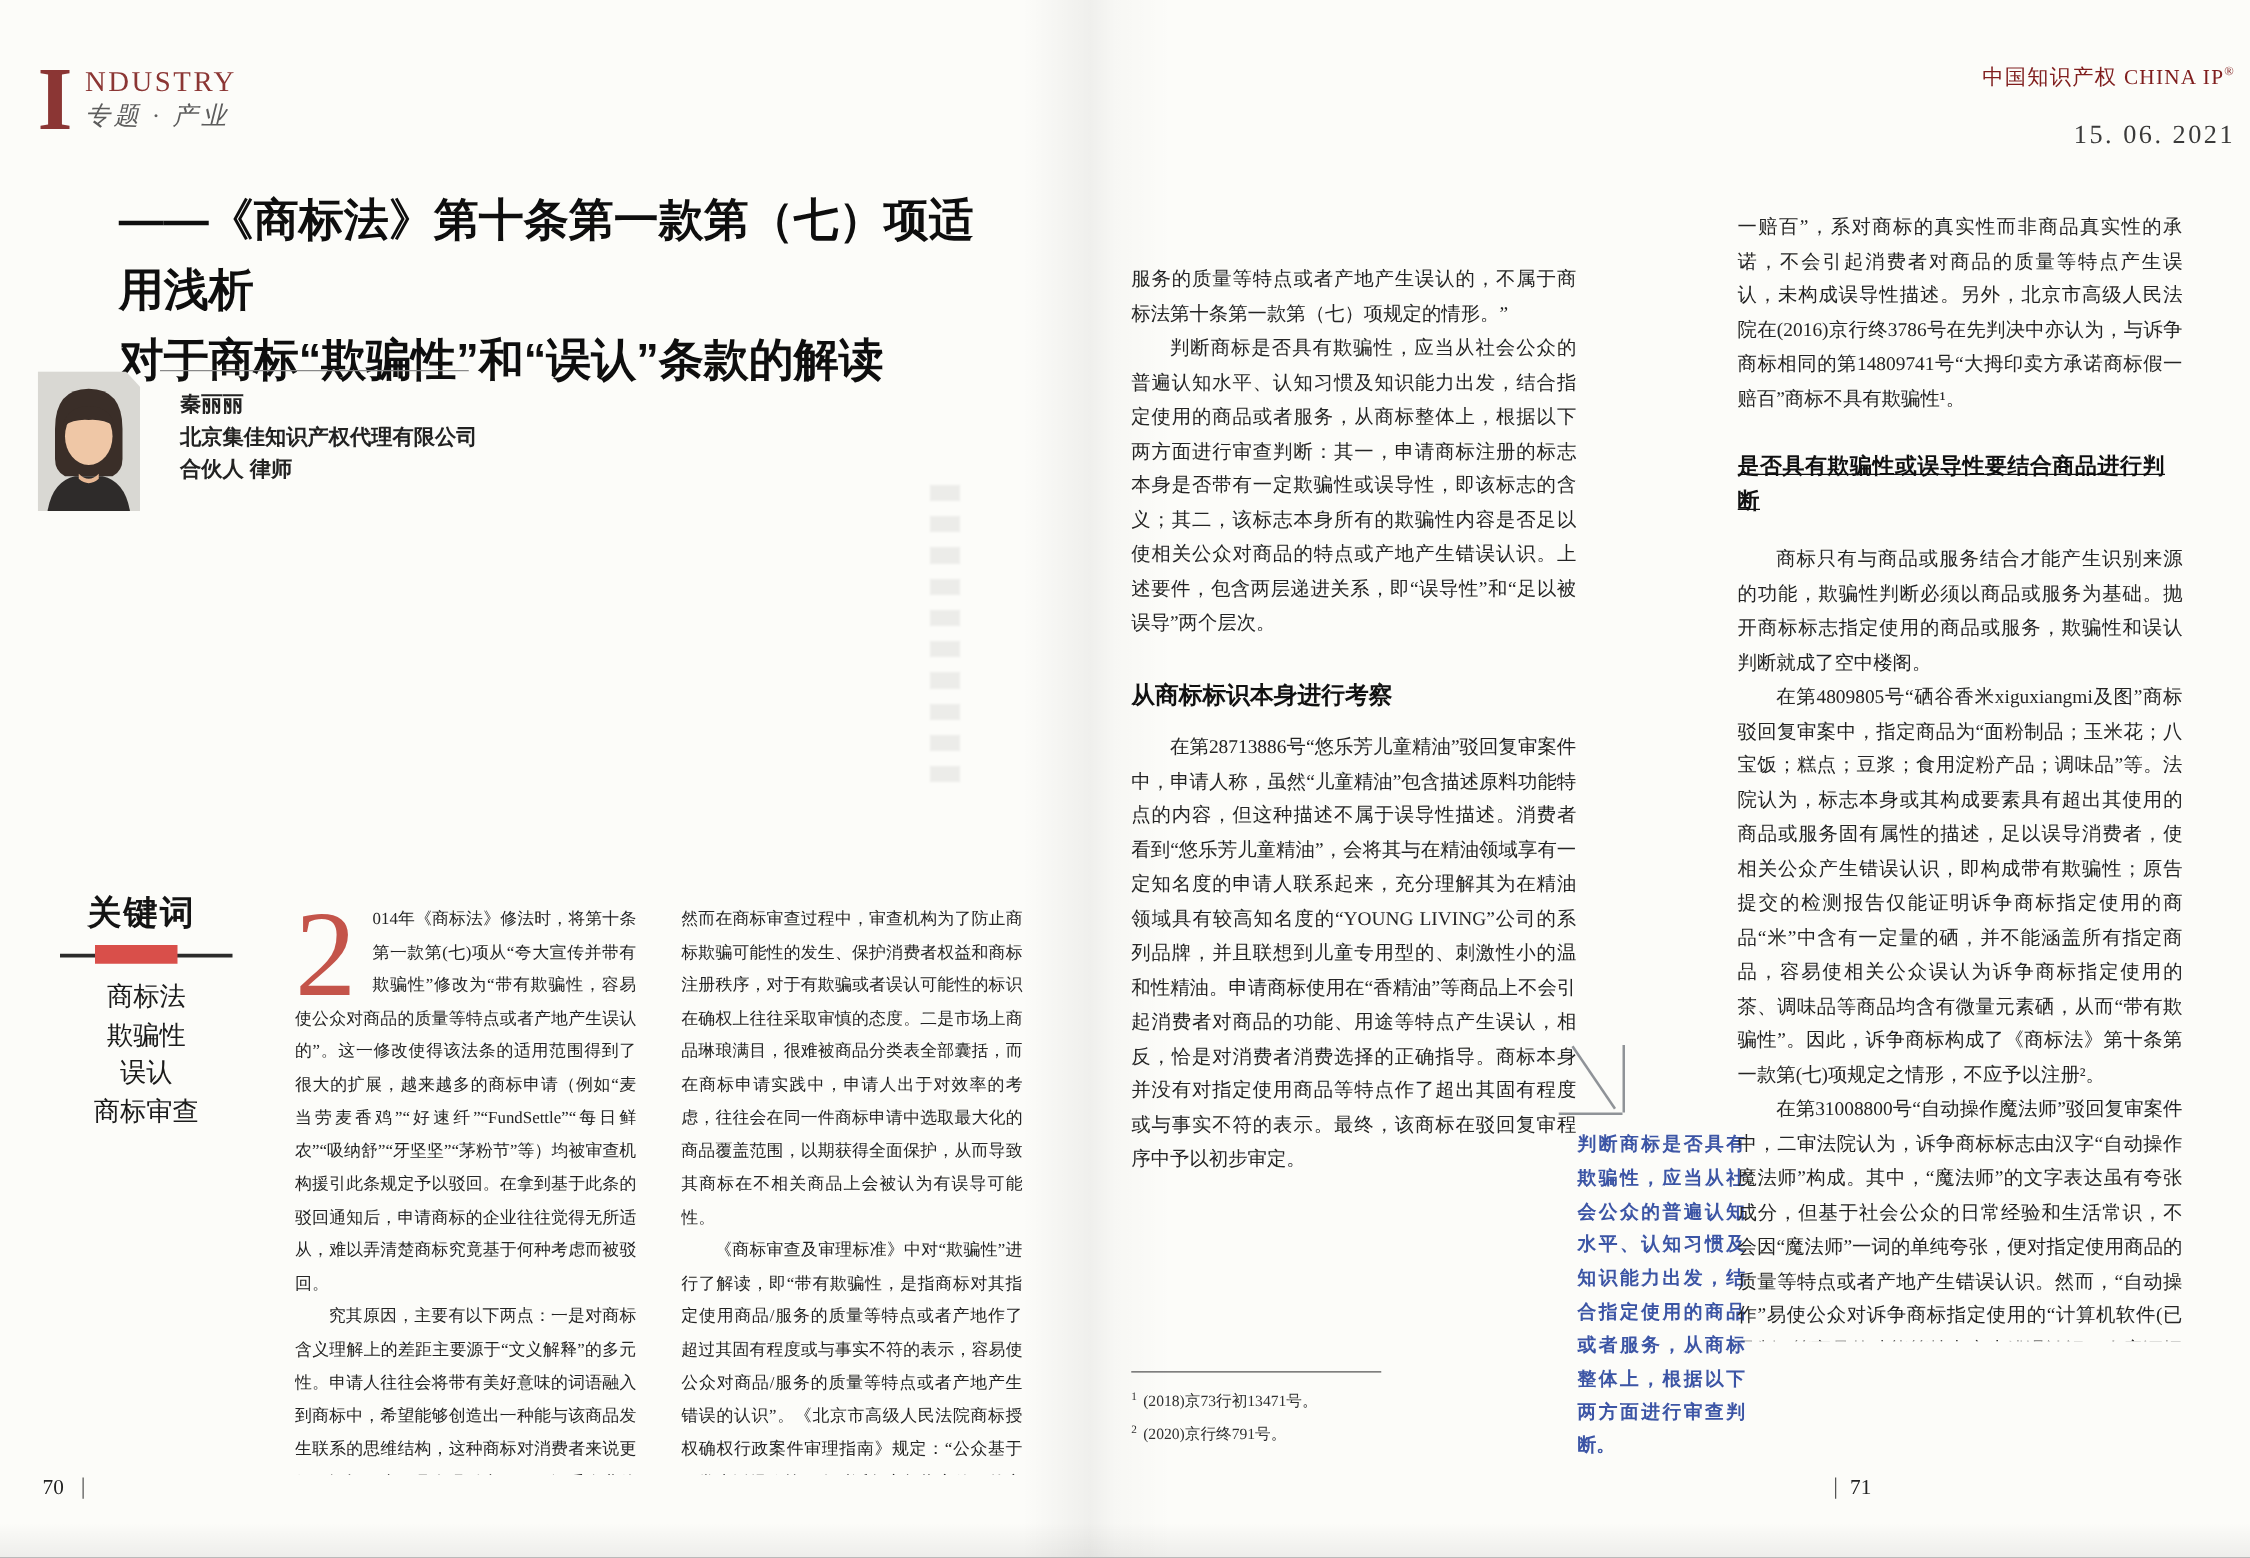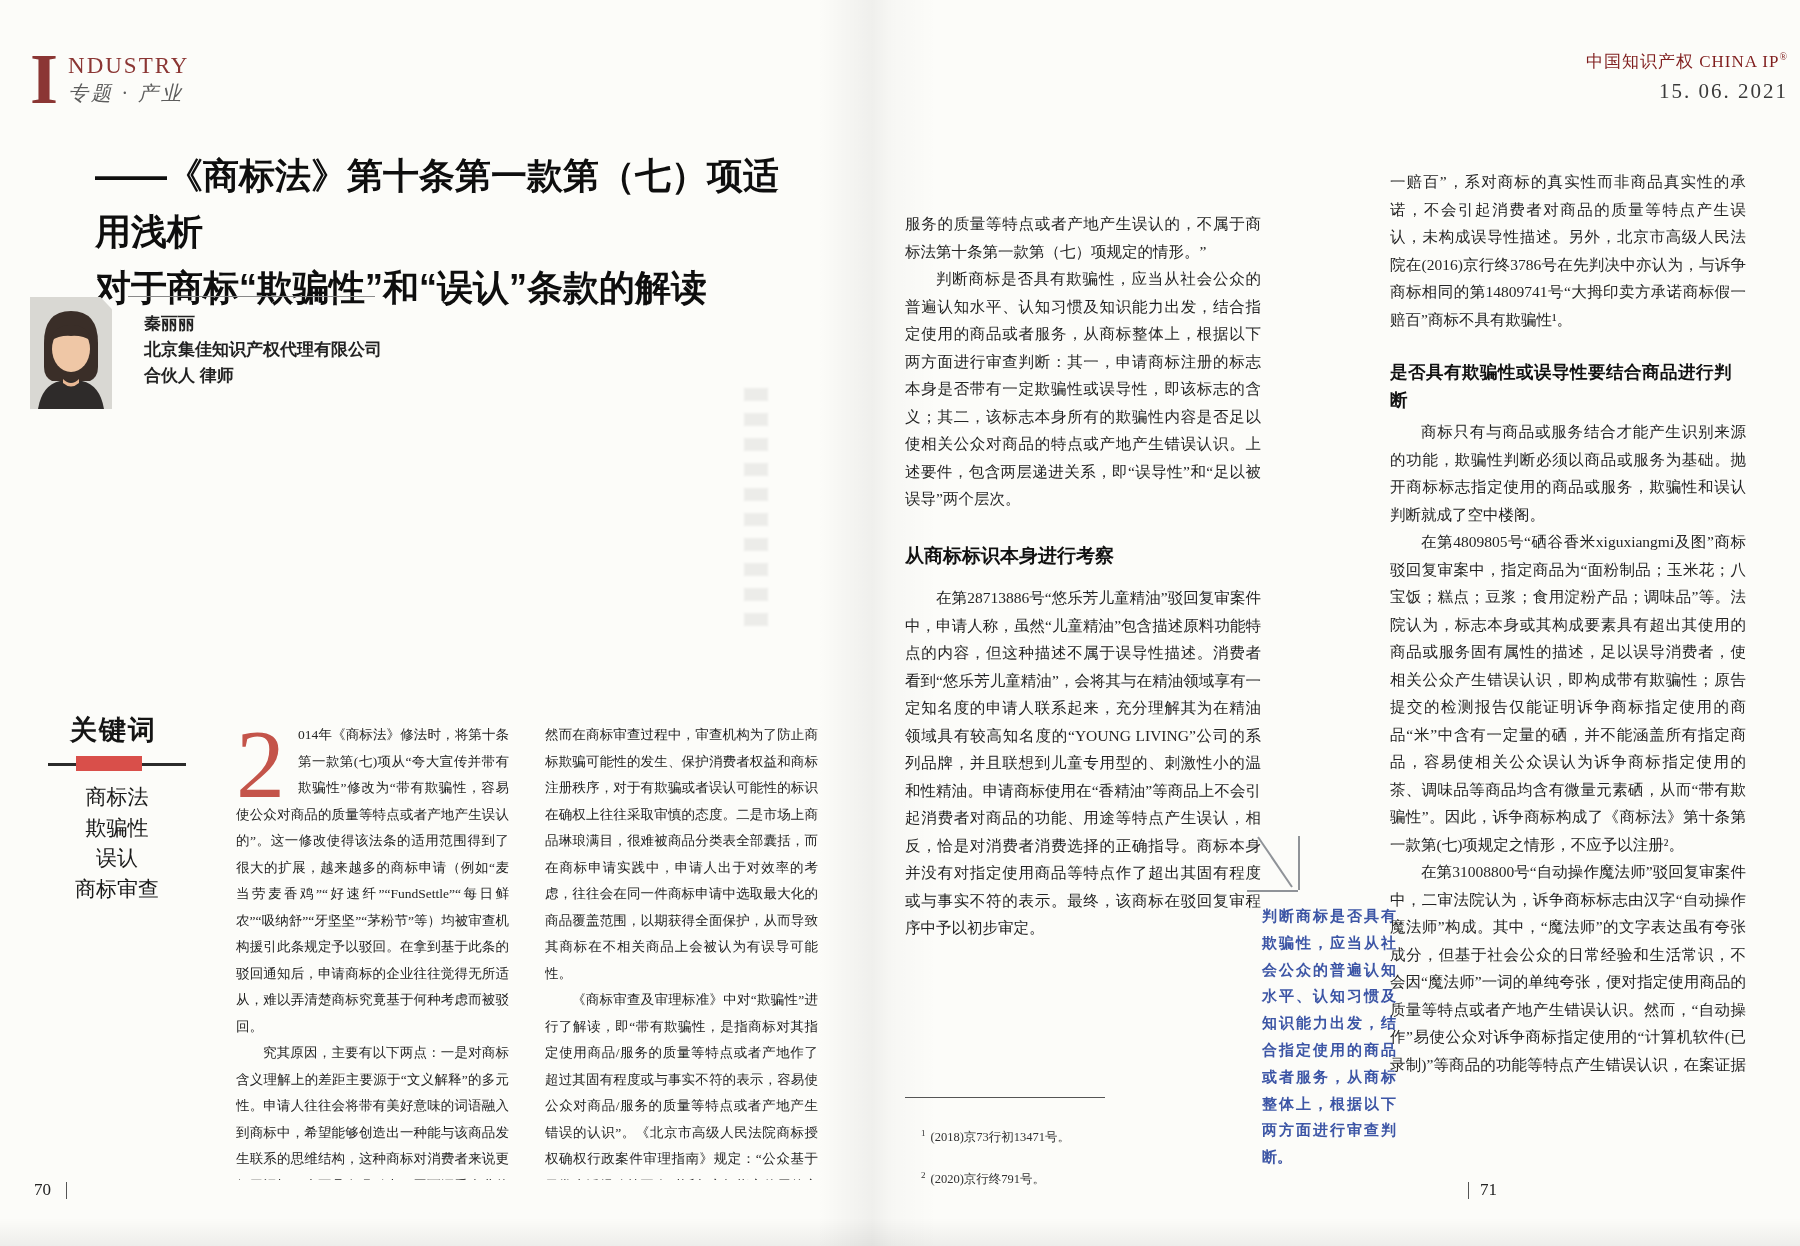--- a/index.html
+++ b/index.html
@@ -18,21 +18,21 @@
     filter:blur(1px);}
   
   .hdr-left{position:absolute;left:30px;top:48px;display:flex;}
   .hdr-initial{font-family:"Liberation Serif",serif;font-weight:bold;font-size:72px;line-height:62px;color:#8b3634;}
   .hdr-left-text{margin-left:10px;padding-top:6px;}
   .hdr-industry{font-family:"Liberation Serif",serif;font-size:23px;letter-spacing:2px;color:#8b3634;line-height:24px;}
   .hdr-sub{font-size:20px;color:#5c5c5c;line-height:30px;letter-spacing:3px;font-style:italic;}
   .hdr-right{position:absolute;right:12px;top:50px;text-align:right;width:300px;}
   .hdr-brand{font-size:17px;color:#7f1d1d;letter-spacing:1px;font-family:Liberation Serif, serif;}
   .hdr-brand sup{font-size:10px;}
-  .hdr-date{font-size:21px;color:#3a3a3a;margin-top:6px;letter-spacing:2px;}
+  .hdr-date{font-size:21px;color:#3a3a3a;margin-top:22px;letter-spacing:2px;}
   
   .title{position:absolute;left:95px;top:148px;width:700px;
     font-family:"Liberation Sans","DejaVu Sans",sans-serif;font-weight:900;color:#0e0e0e;
     font-size:36px;line-height:56px;letter-spacing:0px;}
   .author-rule{position:absolute;left:128px;top:296px;width:247px;height:1px;background:#8a8a8a;}
   .author-photo{position:absolute;left:30px;top:297px;width:82px;height:112px;
     clip-path:polygon(0 0,86% 0,100% 11%,100% 100%,0 100%);}
   .author-block{position:absolute;left:144px;top:311px;width:340px;
     font-family:"Liberation Sans","DejaVu Sans",sans-serif;font-weight:bold;color:#222;
     font-size:17px;line-height:26px;}
@@ -51,31 +51,31 @@
   #colB{left:545px;top:722px;height:458px;}
   #colC{left:905px;top:168px;height:862px;margin-top:42px;}
   #colD{left:1390px;top:168px;height:905px;}
   .col p{margin:0;}
   .p-indent{text-indent:2em;}
   .dropcap{float:left;width:62px;height:78px;font-family:"Liberation Serif",serif;
     font-size:98px;line-height:84px;color:#c4544a;text-indent:0;}
   .sec-head{font-family:"Liberation Sans","DejaVu Sans",sans-serif;font-weight:bold;color:#111;
     text-align:left;}
   #colC .sec-head{font-size:19px;margin:31px 0 13px 0;font-family:Liberation Mono, monospace;}
-  #colD .sec-head{font-size:17.5px;margin:26px 0 4px 0;letter-spacing:.5px;}
+  #colD .sec-head{font-size:17.5px;margin:26px 0 20px 0;letter-spacing:.5px;text-decoration:underline;}
   
   .pq-arrow{position:absolute;left:1256px;top:834px;}
   .pq-rule{position:absolute;left:1247px;top:890px;width:51px;height:2px;background:#8f9398;}
   .pull-quote{position:absolute;left:1262px;top:903px;width:134px;
     font-family:"Liberation Sans","DejaVu Sans",sans-serif;font-weight:bold;
     font-size:15px;line-height:26.8px;color:#3c55a5;text-align:justify;}
   
   .fn-rule{position:absolute;left:905px;top:1097px;width:200px;height:1px;background:#555;}
   .footnotes{position:absolute;left:905px;top:1106px;width:330px;font-size:12.5px;line-height:22px;color:#2f2f2f;}
-  .footnotes p{margin:16px;}
+  .footnotes p{margin:0;}
   .footnotes sup{font-size:9px;margin-right:5px;}
   
   .pg-no{position:absolute;top:1180px;font-size:17px;color:#222;font-family:"Liberation Serif",serif;}
   .pg-bar{position:absolute;top:1182px;width:1px;height:17px;background:#555;}
   #pgL{left:34px;} #barL{left:66px;}
   #barR{left:1468px;} #pgR{left:1480px;}
 </style>
 </head>
 <body>
 

